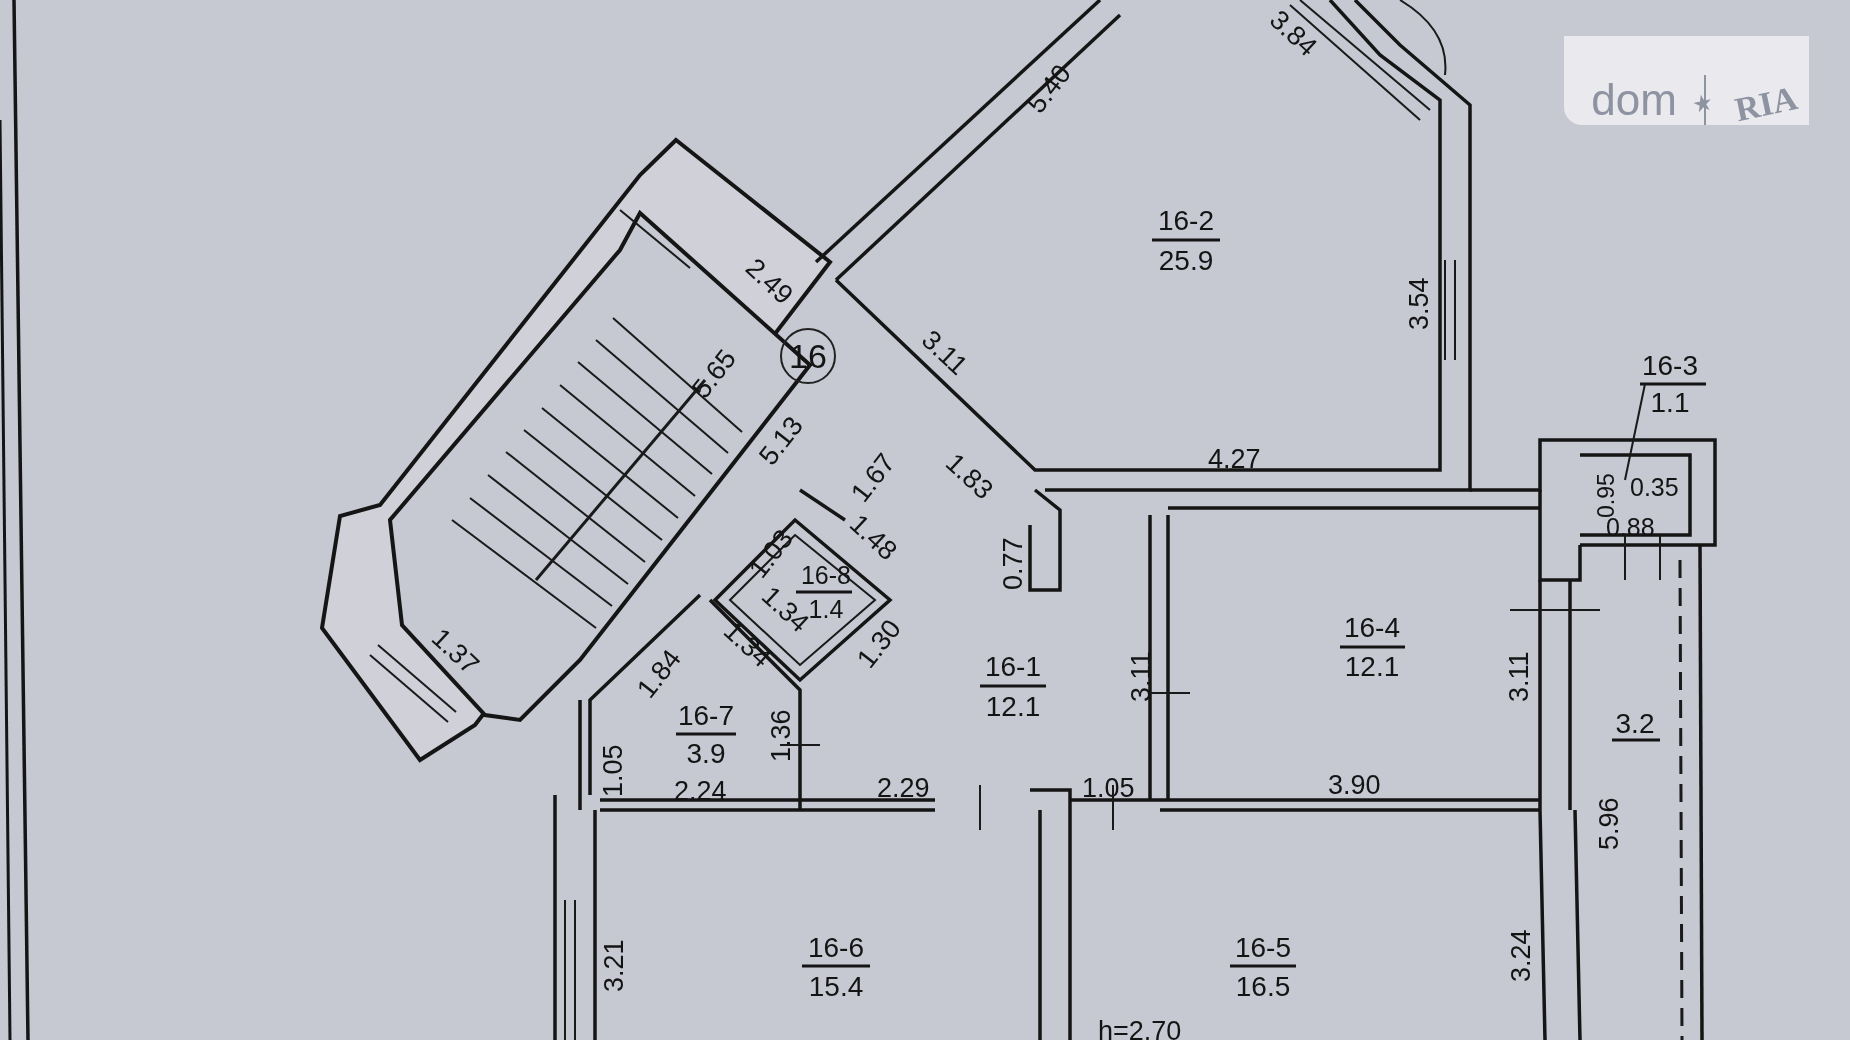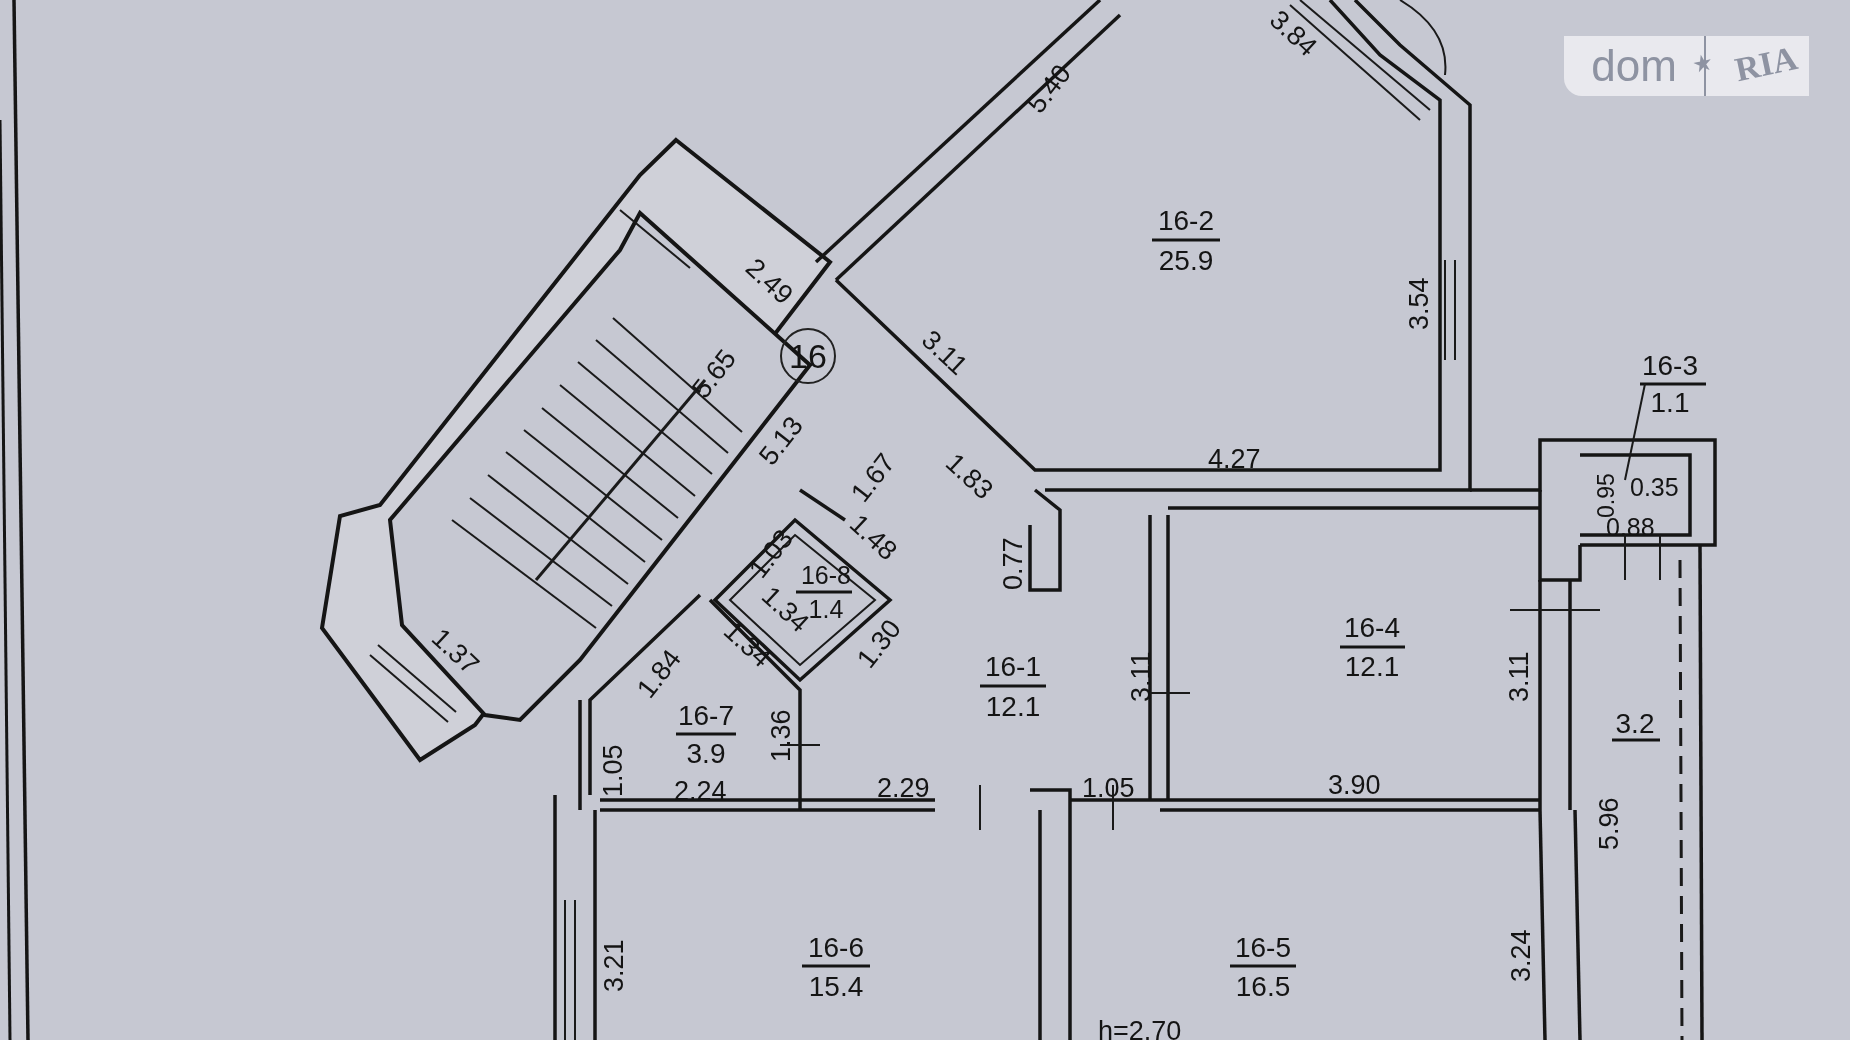--- a/index.html
+++ b/index.html
@@ -10,22 +10,22 @@
   }
   #plan { position: absolute; left: 0; top: 0; width: 1850px; height: 1040px; }
   .paper { fill: #c6c8d2; }
   .wall { fill: #cfd0d8; stroke: #151515; stroke-width: 4; stroke-linejoin: miter; }
   .line { stroke: #151515; stroke-width: 3.5; fill: none; }
   .thin { stroke: #1a1a1a; stroke-width: 2; fill: none; }
   .dash { stroke: #1a1a1a; stroke-width: 3; fill: none; stroke-dasharray: 18 10; }
   .dim { font-size: 27px; fill: #141414; }
   .lbl { font-size: 28px; fill: #141414; text-anchor: middle; }
   .frac { stroke: #141414; stroke-width: 3; }
-  .logo-box { position: absolute; left: 1564px; top: 36px; width: 245px; height: 60px;
-    background: rgba(240,240,244,0.82); border-radius: 0 0 0 18px; display: flex; }
+  .logo-box { position: absolute; left: 1564px; top: 36px; width: 245px; height: 89px;
+    background: rgba(240,240,244,0.82); border-radius: 0 0 0 18px; display: flex; align-items: flex-end; }
   .logo-dom { width: 140px; display: flex; align-items: center; justify-content: center;
     font-size: 44px; color: #8e93a2; border-right: 2px solid #8e93a2; }
   .logo-ria { flex: 1; display: flex; align-items: center; justify-content: center;
     font-family: "Liberation Serif", serif; font-weight: bold; font-size: 34px;
     color: #8e93a2; transform: rotate(-12deg); }
   .logo-star { font-size: 20px; position: relative; top: -14px; left: -22px; }
 </style>
 </head>
 <body>
 

